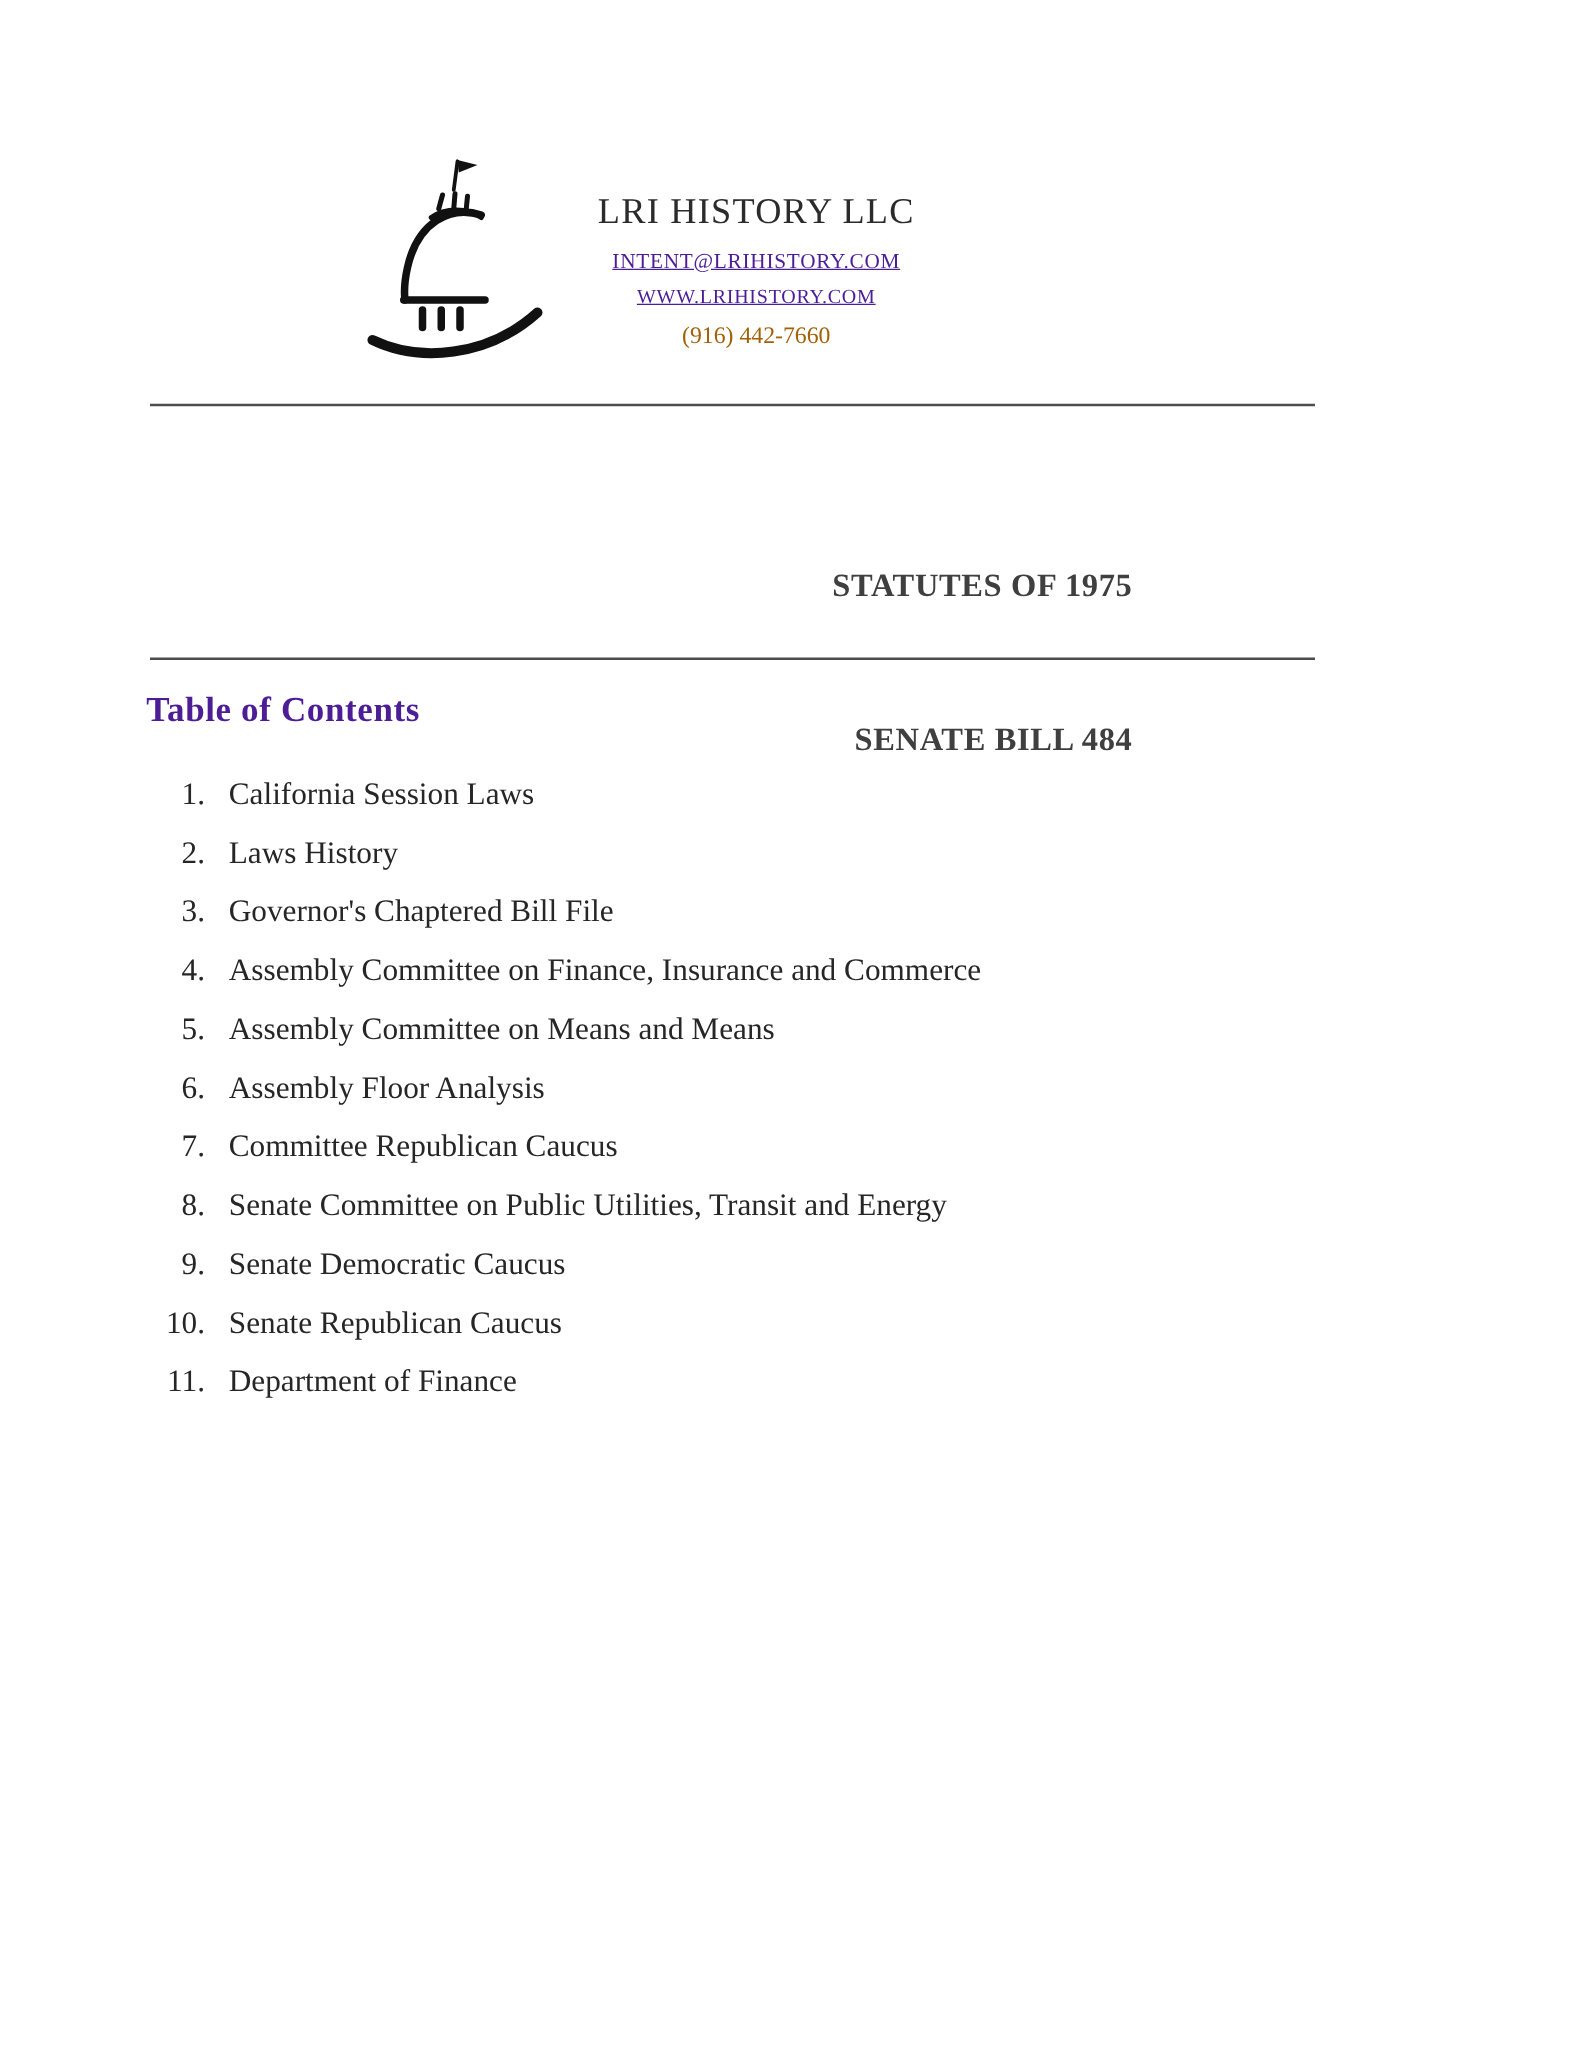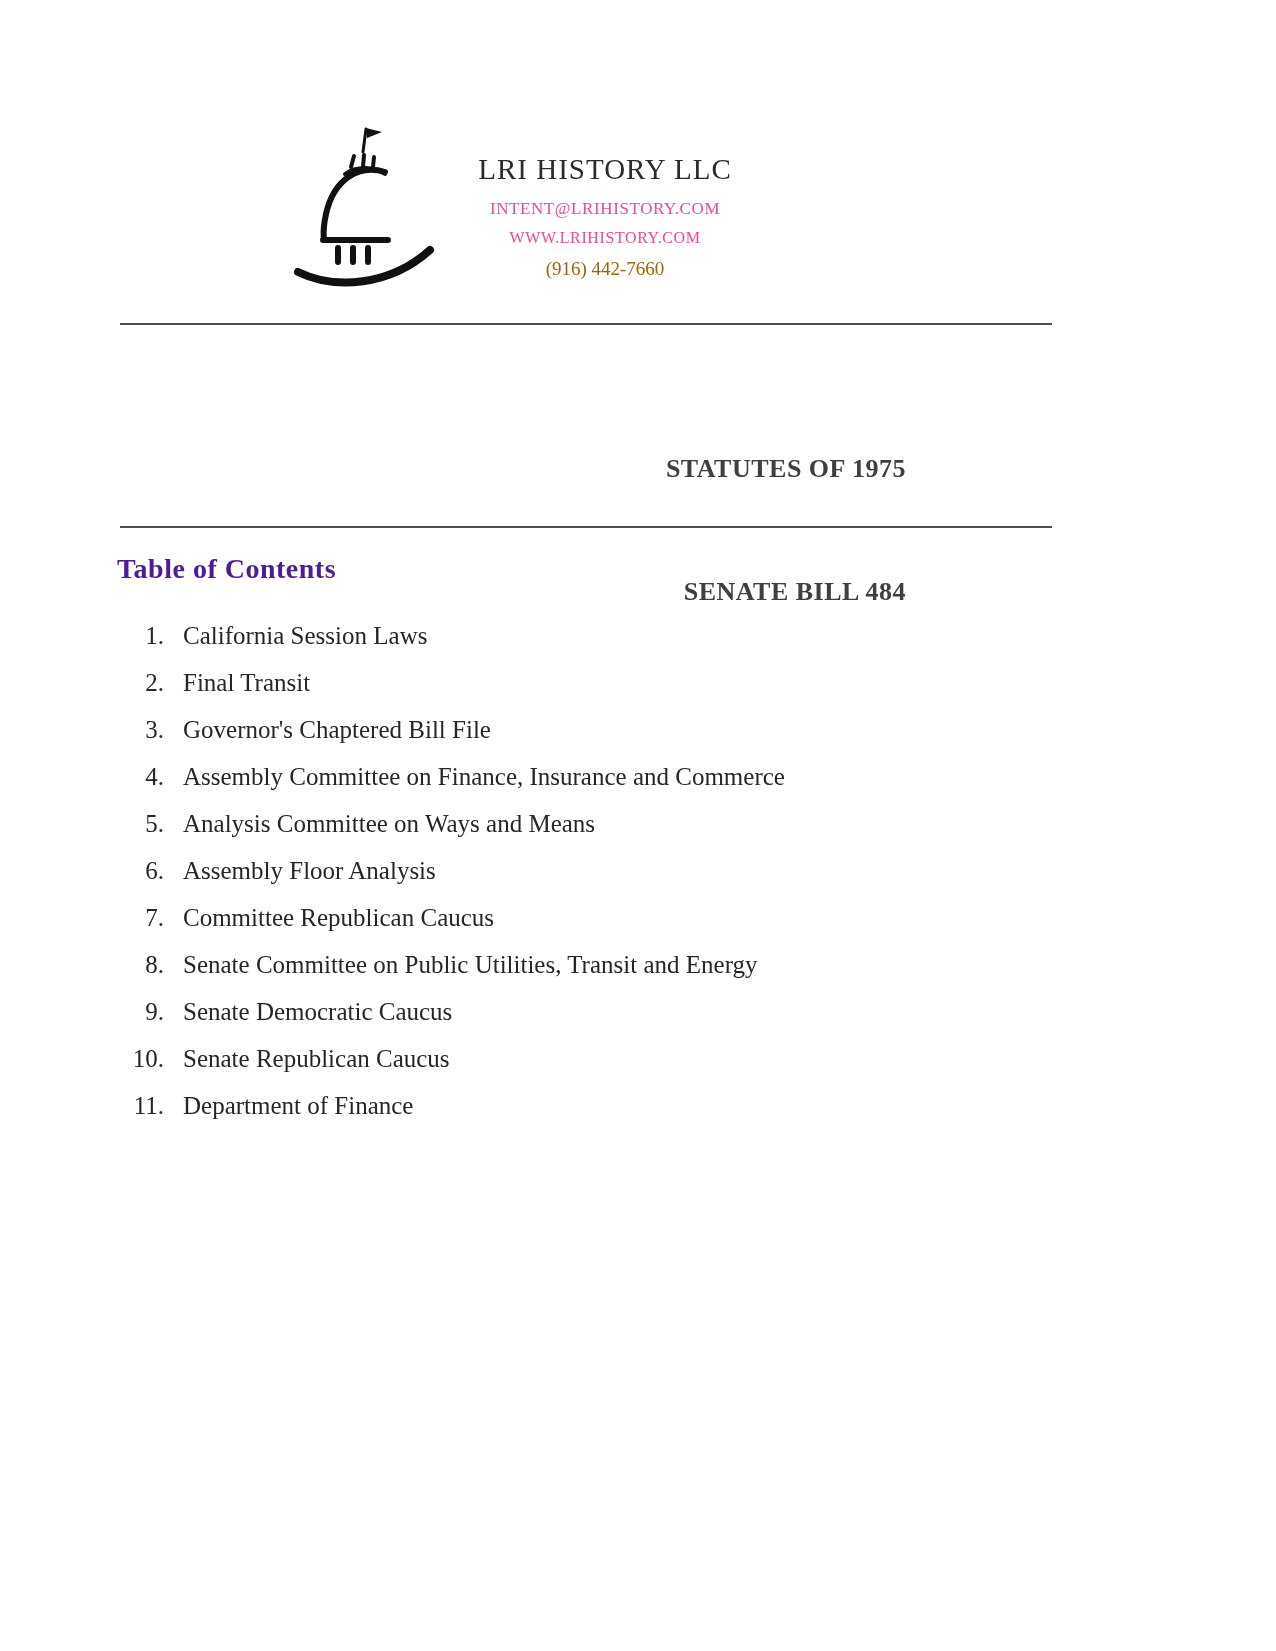--- a/index.html
+++ b/index.html
@@ -35,21 +35,22 @@
   .company {
     font-size: 29px;
     letter-spacing: 1px;
     line-height: 34px;
     color: #2b2b2b;
   }
   .contact-line {
     font-size: 17px;
     letter-spacing: 0.6px;
     margin-top: 13px;
-    color: #ec4899;
+    color: #4c1d95;
+    text-decoration: underline;
   }
   .contact-line.site { margin-top: 10px; font-size: 16px; }
   .phone-line {
     font-size: 19px;
     margin-top: 11px;
     color: #a16207;
   }
 
   
   .rule {
@@ -152,33 +153,33 @@
 
   <div class="toc">
     <h2 class="toc-title">Table of Contents</h2>
     <ol class="toc-list">
       <li class="toc-row">
         <span class="toc-num">1.</span>
         <span class="toc-label">California Session Laws</span>
       </li>
       <li class="toc-row">
         <span class="toc-num">2.</span>
-        <span class="toc-label">Final Transit</span>
+        <span class="toc-label">Laws History</span>
       </li>
       <li class="toc-row">
         <span class="toc-num">3.</span>
         <span class="toc-label">Governor's Chaptered Bill File</span>
       </li>
       <li class="toc-row">
         <span class="toc-num">4.</span>
         <span class="toc-label">Assembly Committee on Finance, Insurance and Commerce</span>
       </li>
       <li class="toc-row">
         <span class="toc-num">5.</span>
-        <span class="toc-label">Analysis Committee on Ways and Means</span>
+        <span class="toc-label">Assembly Committee on Means and Means</span>
       </li>
       <li class="toc-row">
         <span class="toc-num">6.</span>
         <span class="toc-label">Assembly Floor Analysis</span>
       </li>
       <li class="toc-row">
         <span class="toc-num">7.</span>
         <span class="toc-label">Committee Republican Caucus</span>
       </li>
       <li class="toc-row">

